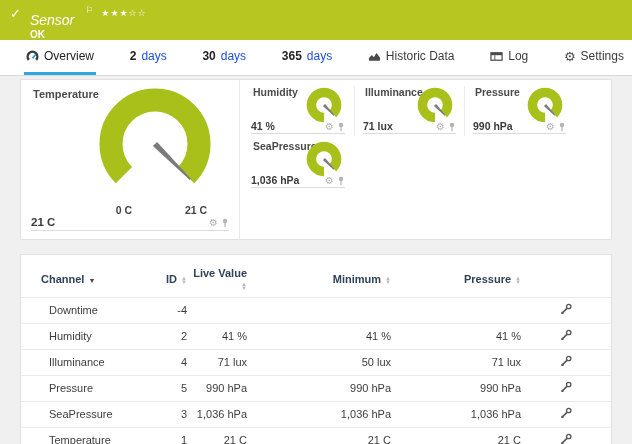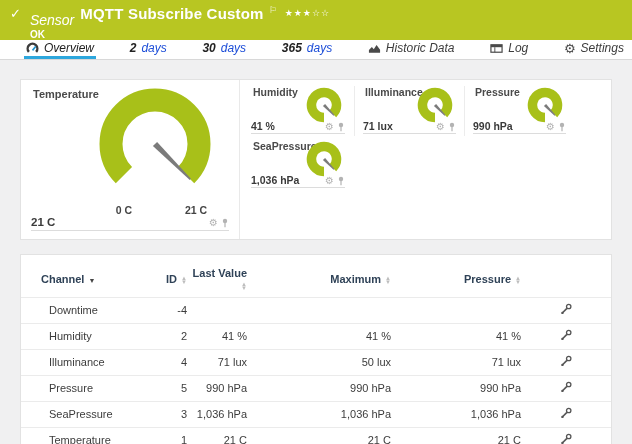--- a/index.html
+++ b/index.html
@@ -11,23 +11,23 @@
   .header { position:absolute; top:0; left:0; width:632px; height:40px; background:#b8c622; color:#fff; }
   .titlebar { display:flex; align-items:flex-start; padding:5px 0 0 10px; }
   .check { font-size:13px; font-weight:bold; margin-top:1px; }
   .kind { font-style:italic; font-size:14px; margin:7px 6px 0 9px; }
   .sensor-title { font-size:15px; font-weight:bold; letter-spacing:.2px; }
   .flag { font-size:9px; margin:0 0 0 5px; opacity:.95; cursor:pointer; }
   .stars { font-size:9px; letter-spacing:1px; margin:3px 0 0 8px; cursor:pointer; }
   .status-ok { margin:1px 0 0 30px; font-size:10px; font-weight:bold; }
 
   
-  .tabbar { position:absolute; top:40px; left:0; width:632px; height:20px; background:#fff;
+  .tabbar { position:absolute; top:40px; left:0; width:632px; height:36px; background:#fff;
     border-bottom:1px solid #d8d8d8; display:flex; justify-content:space-between;
-    align-items:stretch; padding:0 6px 0 24px;font-style:italic; }
+    align-items:stretch; padding:0 6px 0 24px; }
   .tab { display:flex; align-items:center; gap:5px; font-size:12px; color:#3c3c3c;
     border-bottom:3px solid transparent; padding:0 2px; cursor:pointer; white-space:nowrap; }
   .tab.active { border-bottom-color:#2da7dd; color:#222; }
   .tab .num { font-weight:bold; color:#222; }
   .tab .unit { color:#1d4ed8; }
   .tab svg { display:block; }
   .gear-glyph { font-size:13px; color:#4a4a4a; line-height:1; }
 
   
   .card { background:#fff; border:1px solid #e2e2e2; position:absolute; }
@@ -69,21 +69,20 @@
 </style>
 </head>
 <body>
 
 <div class="stage">
 
   <div class="header">
     <div class="titlebar">
       <span class="check">✓</span>
       <span class="kind">Sensor</span>
-      <span class="sensor-title">MQTT Subscribe Custom</span>
       <span class="flag">⚐</span>
       <span class="stars">★★★☆☆</span>
     </div>
     <div class="status-ok">OK</div>
   </div>
 
   <div class="tabbar">
     <div class="tab active">
       <svg width="13" height="13" viewBox="0 0 14 14">
         <path d="M3.1,10.6 A5.2,5.2 0 1 1 10.9,10.6" stroke="#3c3c3c" stroke-width="2.6" fill="none"></path>
@@ -225,22 +224,22 @@
           <col style="width:46px">
           <col style="width:60px">
         <col style="width:144px">
           <col style="width:130px">
           <col style="width:90px">
       </colgroup>
       <thead>
         <tr>
           <th class="col-ch"><span>Channel</span><span class="sort-desc">▼</span></th>
           <th><span>ID</span><span class="sort"></span></th>
-          <th><span>Last Value</span><span class="sort"></span></th>
-          <th><span>Maximum</span><span class="sort"></span></th>
+          <th><span>Live Value</span><span class="sort"></span></th>
+          <th><span>Minimum</span><span class="sort"></span></th>
           <th><span>Pressure</span><span class="sort"></span></th>
           <th></th>
         </tr>
       </thead>
       <tbody>
         <tr>
           <td class="col-ch">Downtime</td>
           <td>-4</td>
           <td></td>
           <td></td>

